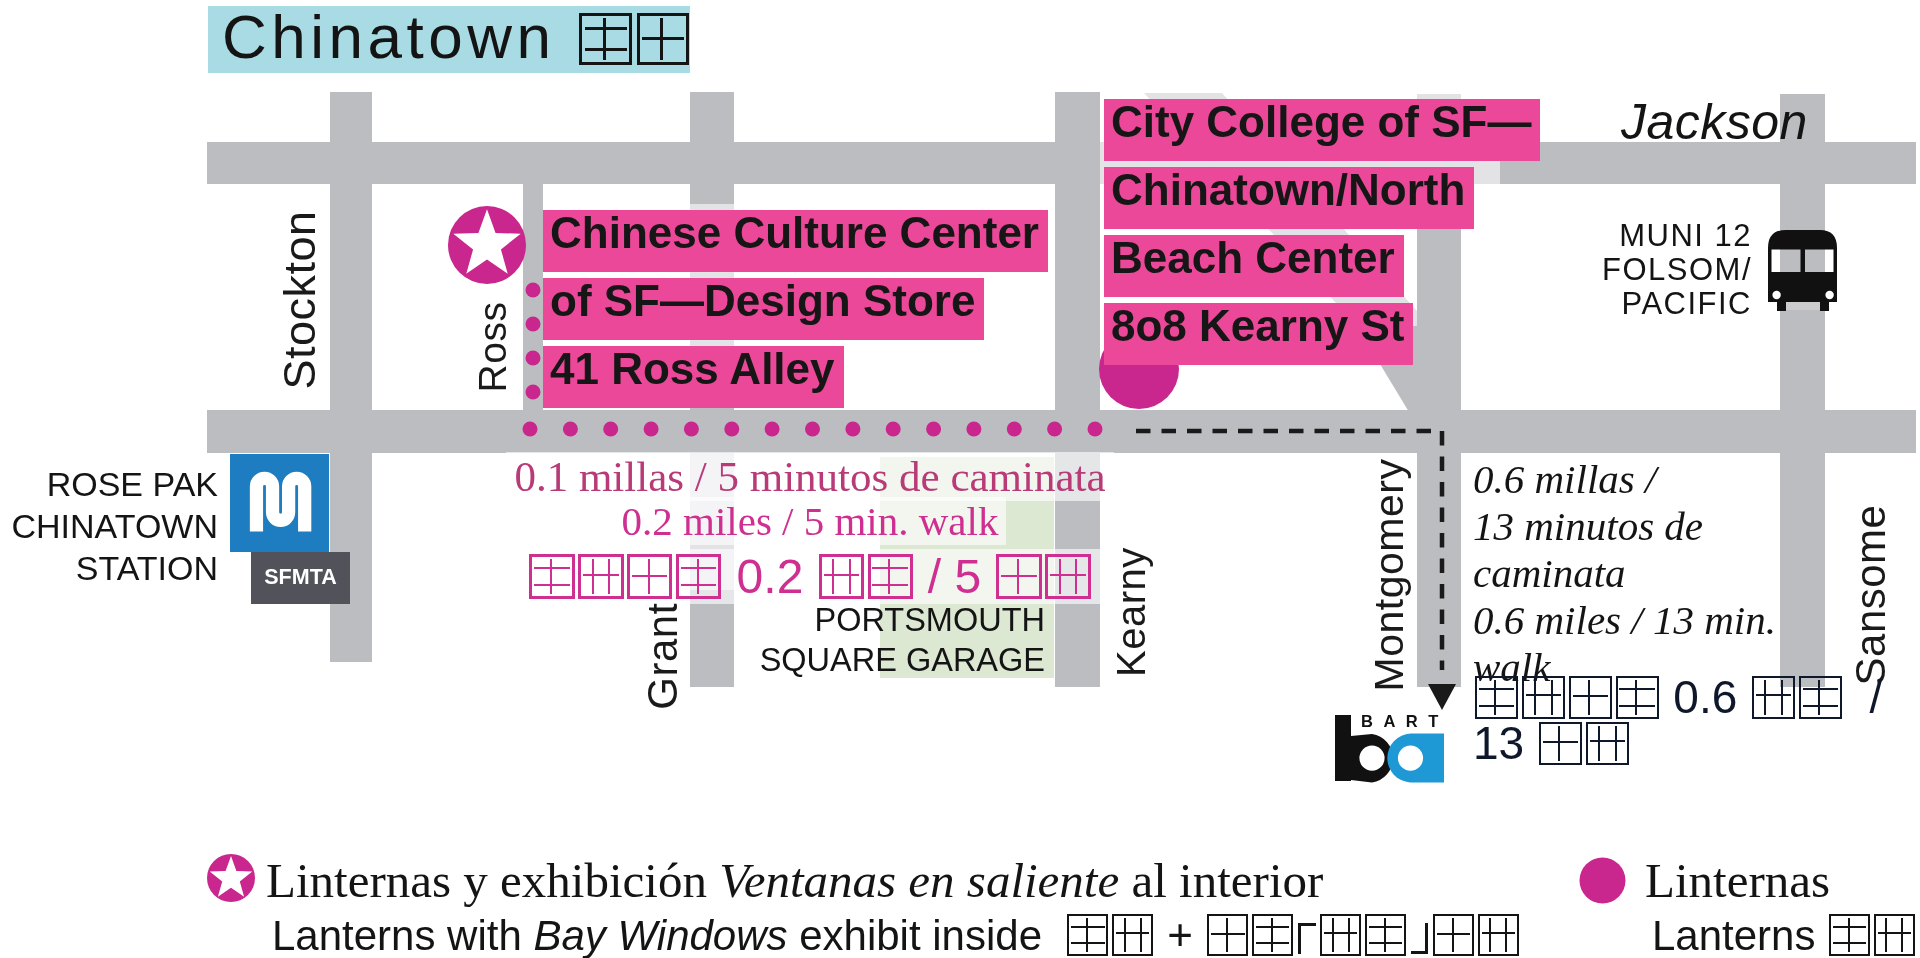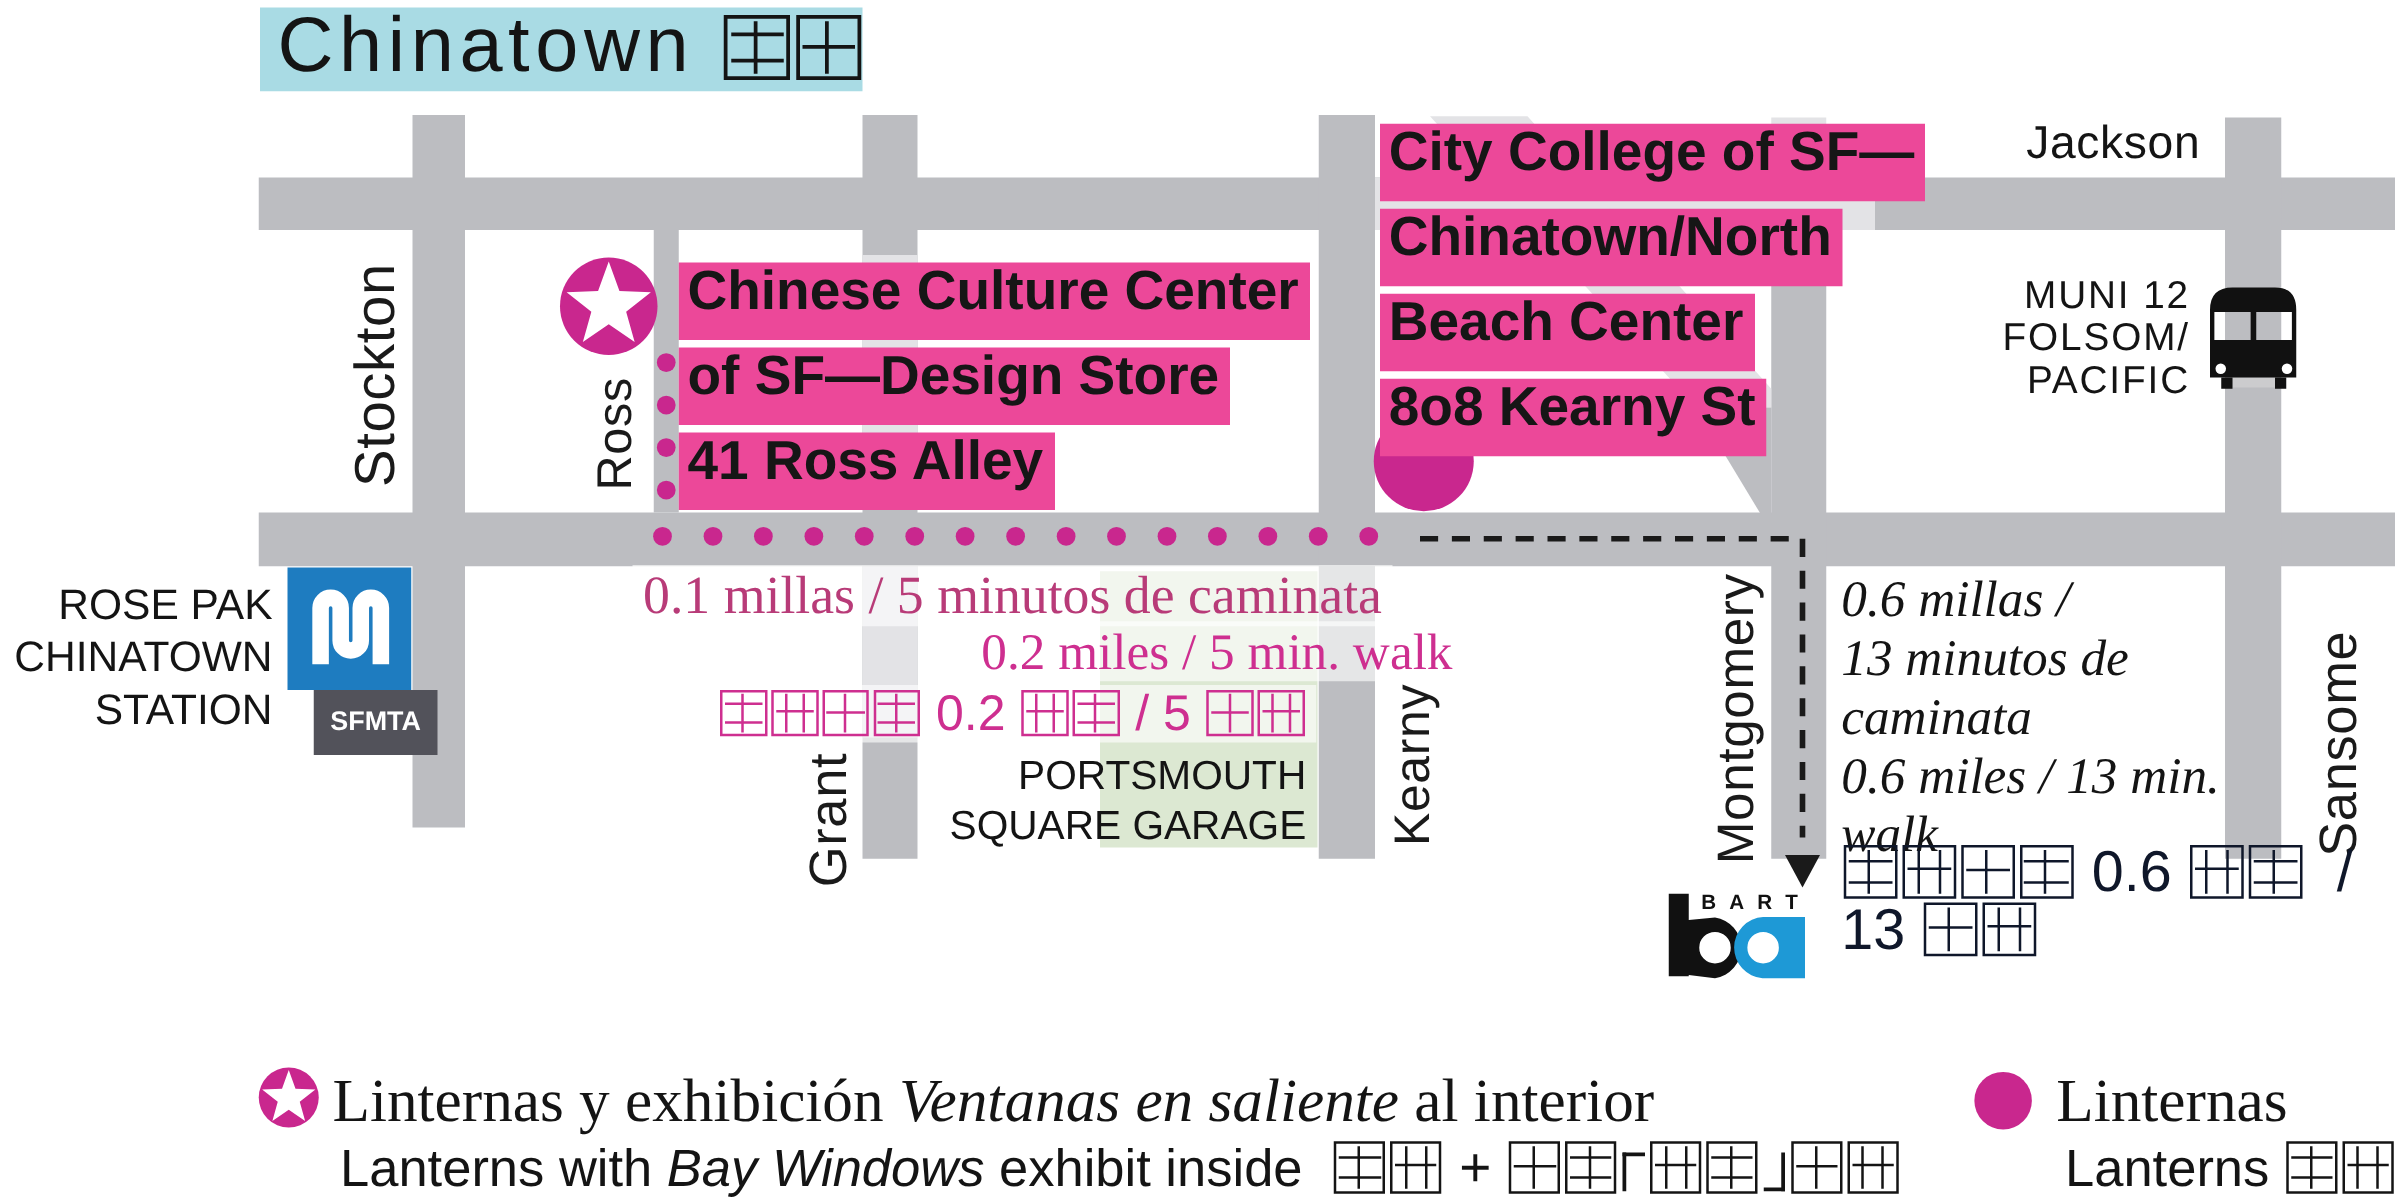--- a/index.html
+++ b/index.html
@@ -157,43 +157,43 @@
 <div><span class="wbx">Beach Center</span></div>
 <div><span class="wbx">8o8 Kearny St</span></div>
 </div>
 
 <div class="abs" style="right:1702px;top:463px;font-size:34px;line-height:42px;text-align:right;white-space:nowrap;color:#141414;">
 ROSE PAK<br>CHINATOWN<br>STATION</div>
 
 <div class="abs" style="right:168px;top:219px;font-size:31px;letter-spacing:1.5px;line-height:34px;text-align:right;white-space:nowrap;color:#141414;">
 MUNI 12<br>FOLSOM/<br>PACIFIC</div>
 
-<div class="abs" style="left:1621px;top:93px;font-size:37px;letter-spacing:0.5px;color:#141414;">Jackson</div>
+<div class="abs" style="left:1621px;top:93px;font-size:50px;letter-spacing:0.5px;color:#141414;font-style:italic;">Jackson</div>
 
 
 <div class="vlab" style="left:300px;top:300px;font-size:45px;">Stockton</div>
 
 <div class="vlab" style="left:493px;top:347px;font-size:39px;">Ross</div>
 
 <div class="vlab" style="left:663px;top:656px;font-size:42px;">Grant</div>
 
 <div class="vlab" style="left:1131px;top:612px;font-size:40px;">Kearny</div>
 
 <div class="vlab" style="left:1389px;top:575px;font-size:41px;">Montgomery</div>
 
 <div class="vlab" style="left:1871px;top:595px;font-size:42px;">Sansome</div>
 
 <div class="abs" style="right:875px;top:600px;font-size:32.5px;line-height:40px;text-align:right;white-space:nowrap;color:#141414;">
 PORTSMOUTH<br>SQUARE GARAGE</div>
 
 <div class="abs" style="left:450px;top:452px;width:720px;text-align:center;font-family:'Liberation Serif',serif;font-size:43px;color:#b83b78;"><span class="pbx">0.1 millas / 5 minutos de caminata</span></div>
 
-<div class="abs" style="left:450px;top:497px;width:720px;text-align:right;font-family:'Liberation Serif',serif;font-size:41px;color:#ce2f90;"><span class="pbx">0.2 miles / 5 min. walk</span></div>
-
-<div class="abs" style="left:450px;top:549px;width:720px;text-align:center;font-size:40px;color:#ce2f90;"><span class="pbx"><span class="z"></span><span class="z z2"></span><span class="z z3"></span><span class="z"></span> 0.2 <span class="z z2"></span><span class="z"></span> / 5 <span class="z z3"></span><span class="z z2"></span></span></div>
+<div class="abs" style="left:450px;top:497px;width:720px;text-align:center;font-family:'Liberation Serif',serif;font-size:41px;color:#ce2f90;"><span class="pbx">0.2 miles / 5 min. walk</span></div>
+
+<div class="abs" style="left:450px;top:549px;width:720px;text-align:center;font-size:48px;color:#ce2f90;"><span class="pbx"><span class="z"></span><span class="z z2"></span><span class="z z3"></span><span class="z"></span> 0.2 <span class="z z2"></span><span class="z"></span> / 5 <span class="z z3"></span><span class="z z2"></span></span></div>
 
 <div class="abs" style="left:1473px;top:456px;font-family:'Liberation Serif',serif;font-size:41px;line-height:47px;color:#141414;font-style:italic;">
 0.6 millas /<br>13 minutos de<br>caminata<br>0.6 miles / 13 min.<br>walk</div>
 
 <div class="abs" style="left:1473px;top:674px;font-size:46px;line-height:46px;color:#0f172a;white-space:nowrap;">
 <div><span class="z"></span><span class="z z2"></span><span class="z z3"></span><span class="z"></span> 0.6 <span class="z z2"></span><span class="z"></span>&nbsp;&nbsp;/</div>
 <div>13 <span class="z z3"></span><span class="z z2"></span></div>
 </div>
 
 <svg class="abs" style="left:206px;top:853px;" width="50" height="50">

